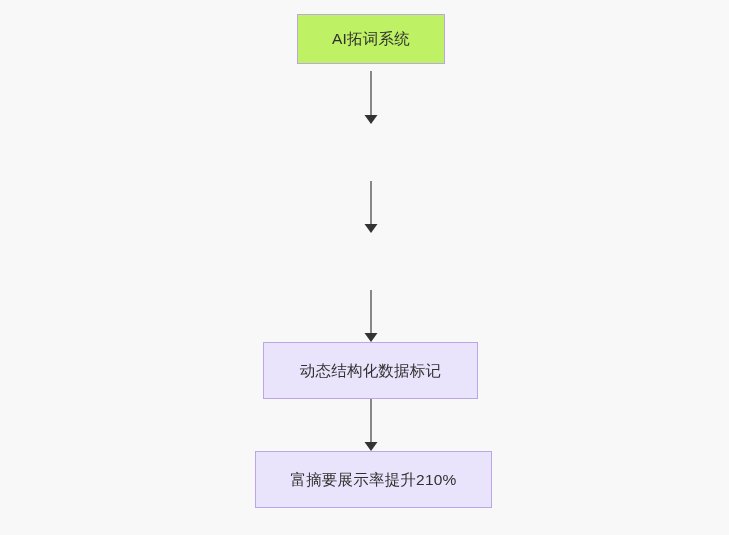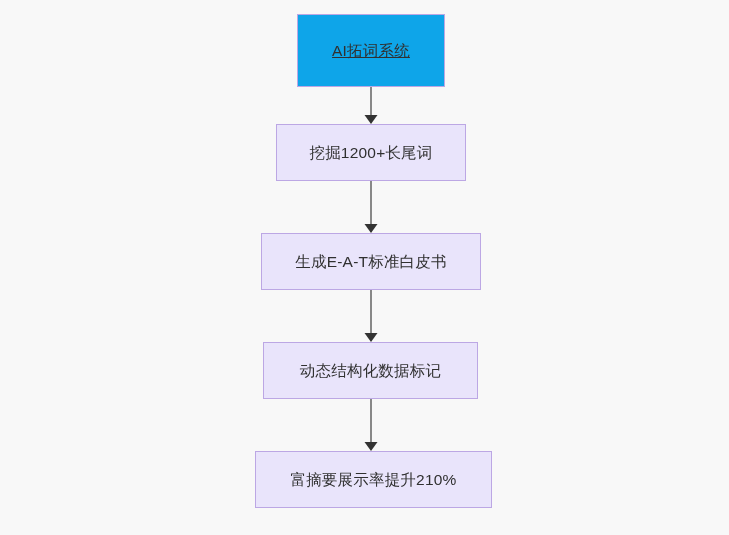--- a/index.html
+++ b/index.html
@@ -70,28 +70,22 @@
         <line x1="13" y1="0" x2="13" y2="43" stroke="#888888" stroke-width="2"></line>
         <path d="M 6.5 43 L 19.5 43 L 13 52 Z" fill="#333333"></path>
       </svg>
     </div>
     <div class="edge" style="left: 358px; top: 399px; height: 52px;">
       <svg width="26" height="52" viewBox="0 0 26 52">
         <line x1="13" y1="0" x2="13" y2="43" stroke="#888888" stroke-width="2"></line>
         <path d="M 6.5 43 L 19.5 43 L 13 52 Z" fill="#333333"></path>
       </svg>
     </div>
-    <div class="node" style="left: 297px; top: 14px; width: 148px; height: 73px; background: #0ea5e9; border-color: rgb(188, 167, 228); color: rgb(48, 48, 48); text-decoration: underline;">
+    <div class="node" style="left: 297px; top: 14px; width: 148px; height: 50px; background: #bef264; border-color: rgb(188, 167, 228); color: rgb(48, 48, 48);">
       <span class="node-label">AI拓词系统</span>
-    </div>
-    <div class="node" style="left: 276px; top: 124px; width: 190px; height: 57px; background: rgb(233, 228, 251); border-color: rgb(188, 167, 228); color: rgb(48, 48, 48);">
-      <span class="node-label">挖掘1200+长尾词</span>
-    </div>
-    <div class="node" style="left: 261px; top: 233px; width: 220px; height: 57px; background: rgb(233, 228, 251); border-color: rgb(188, 167, 228); color: rgb(48, 48, 48);">
-      <span class="node-label">生成E-A-T标准白皮书</span>
     </div>
     <div class="node" style="left: 263px; top: 342px; width: 215px; height: 57px; background: rgb(233, 228, 251); border-color: rgb(188, 167, 228); color: rgb(48, 48, 48);">
       <span class="node-label">动态结构化数据标记</span>
     </div>
     <div class="node" style="left: 255px; top: 451px; width: 237px; height: 57px; background: rgb(233, 228, 251); border-color: rgb(188, 167, 228); color: rgb(48, 48, 48);">
       <span class="node-label">富摘要展示率提升210%</span>
     </div>
   </div>
 
 </body></html>

